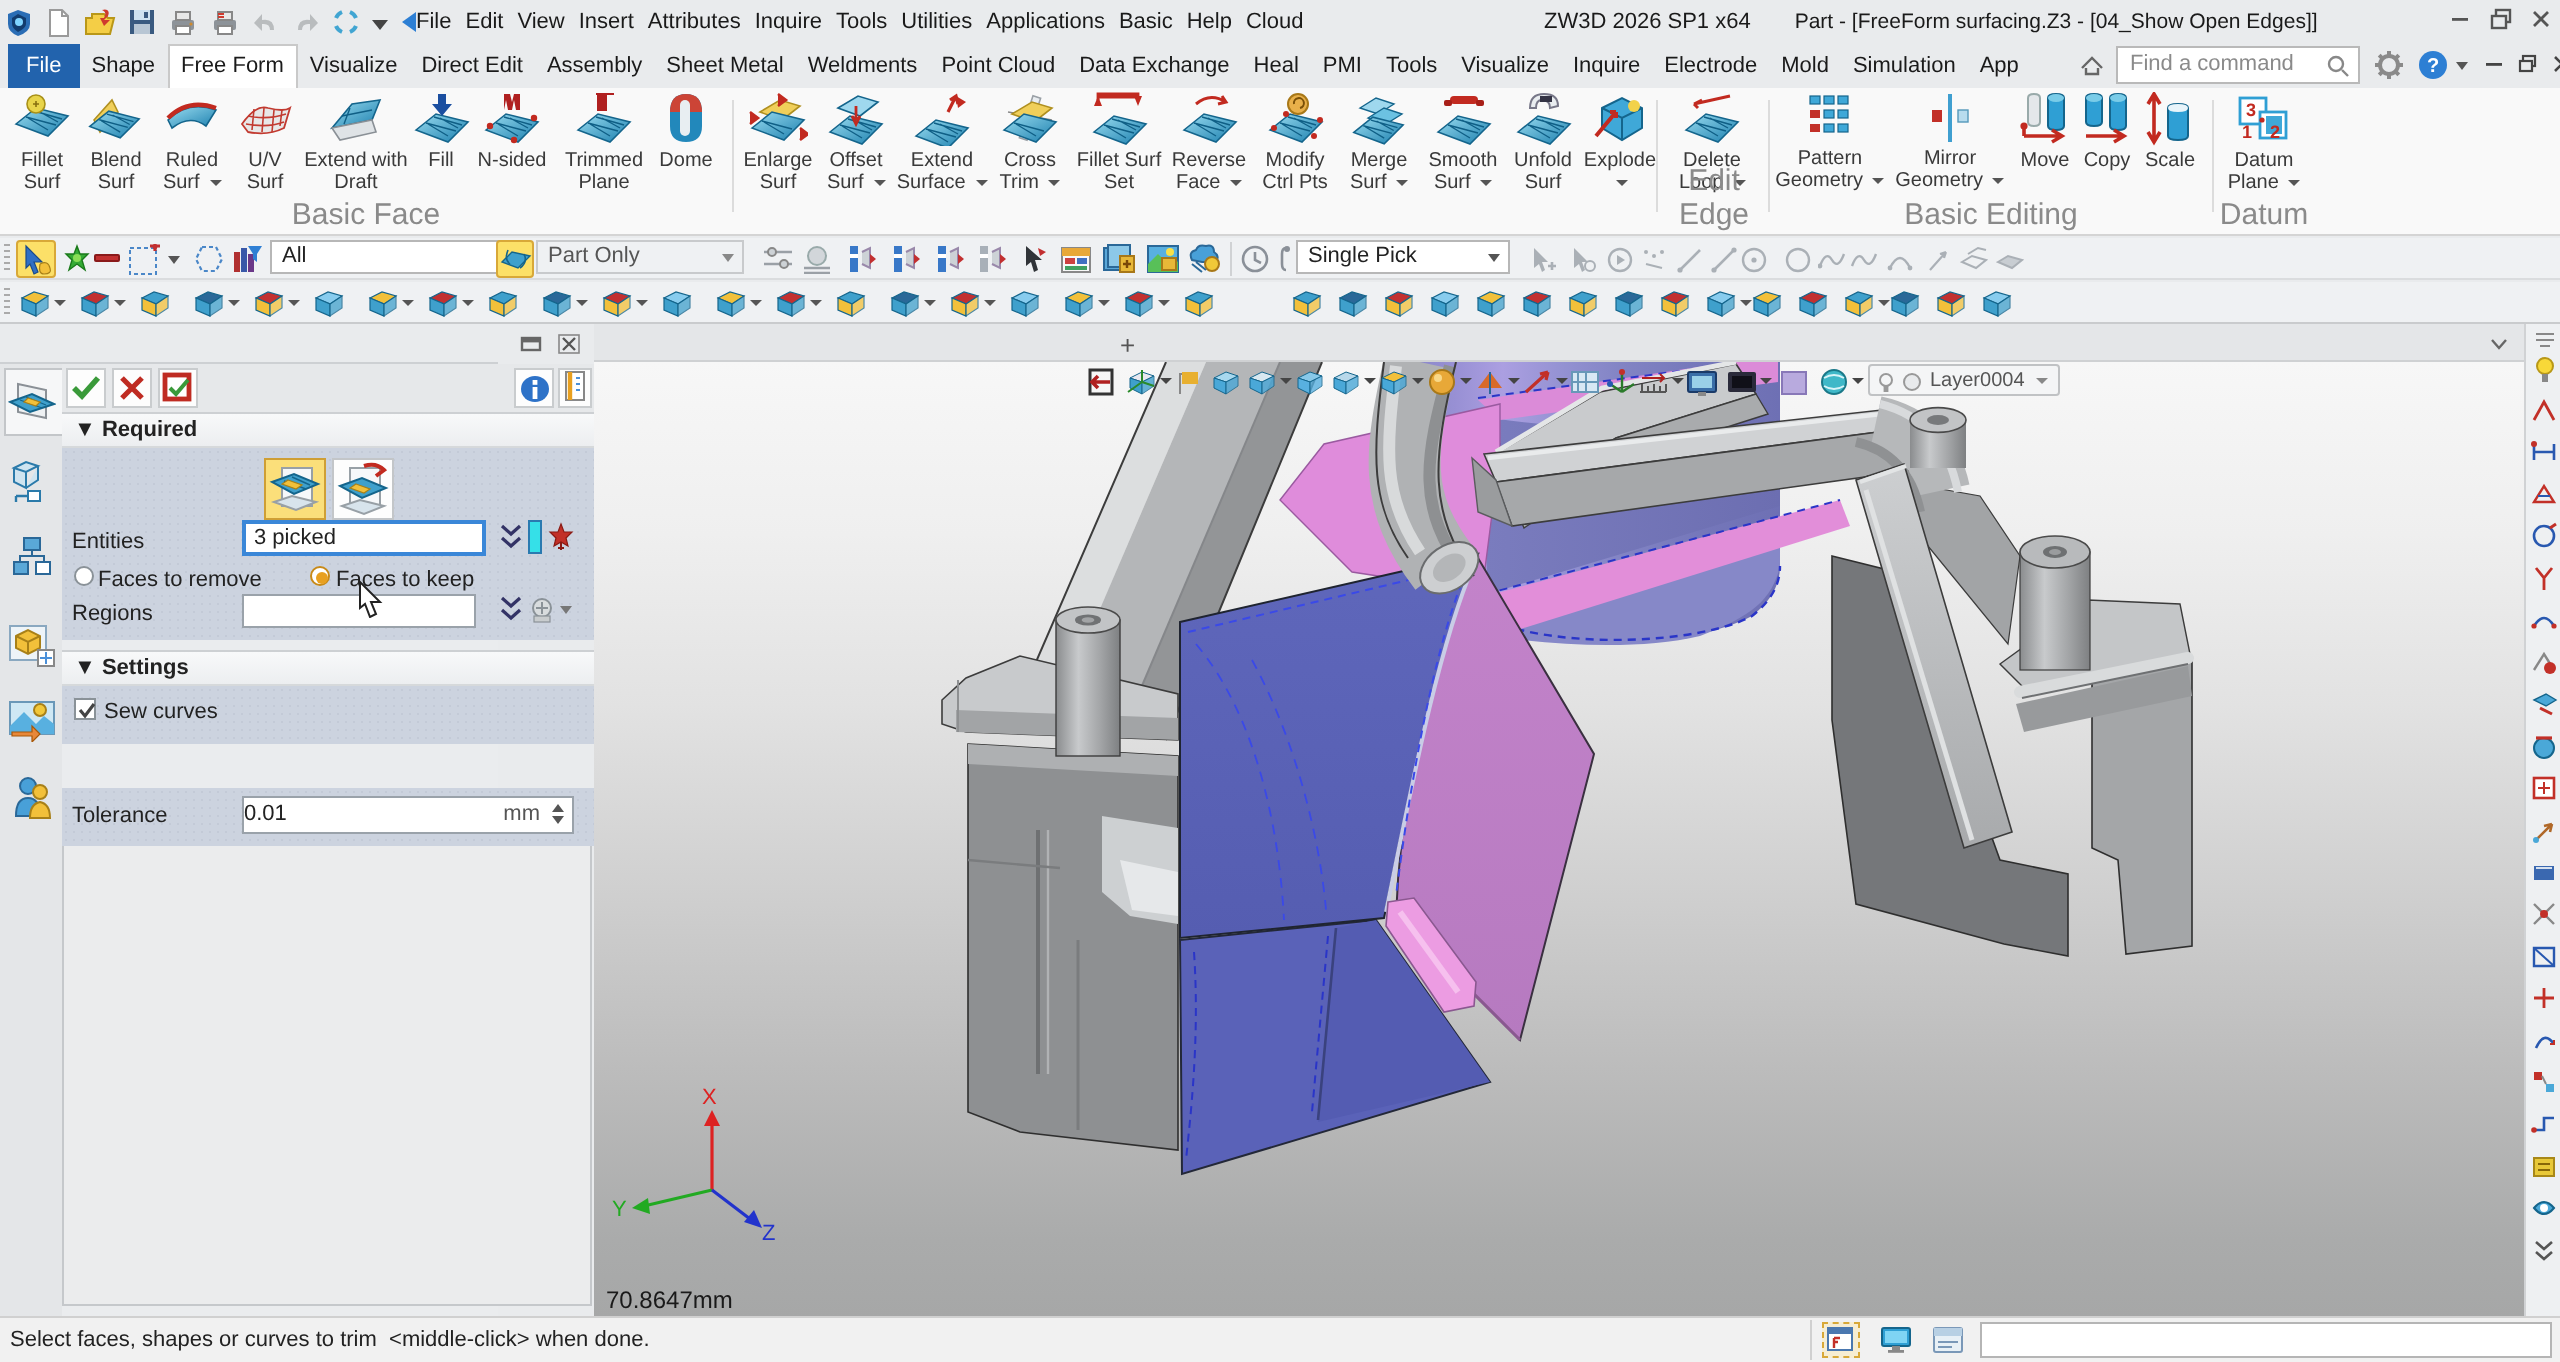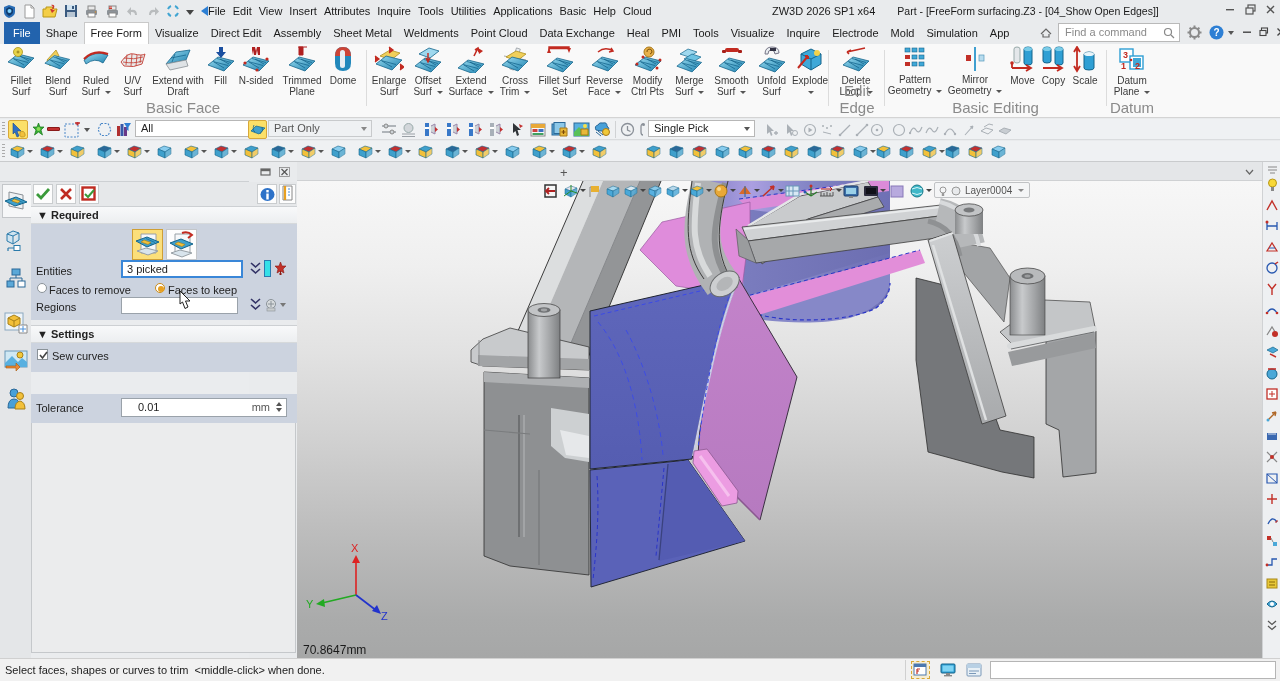--- a/index.html
+++ b/index.html
@@ -989,21 +989,21 @@
         <span class="cb">
             <svg width="9" height="9" viewBox="0 0 9 9">
               <path d="M1 4 L3.5 7 L8 1" fill="none" stroke="#444" stroke-width="1.6"></path>
             </svg>
           </span>
         <span class="lbl" style="left:21px;top:7px">Sew curves</span>
       </div>
 
       <div class="secb" style="top:212px;height:29px">
         <span class="lbl" style="left:5px;top:8px">Tolerance</span>
-        <div style="position:absolute;left:90px;top:4px;width:166px;height:19px;background:#fff;border:1px solid #9aa2aa;font-size:11px;line-height:17px;padding-left:16px;color:#222">0.01<span style="position:absolute;right:16px;color:#555">mm</span>
+        <div style="position:absolute;left:90px;top:4px;width:166px;height:19px;background:#fff;border:1px solid #9aa2aa;font-size:11px;line-height:17px;padding-left:0;color:#222">0.01<span style="position:absolute;right:16px;color:#555">mm</span>
           <span style="position:absolute;right:4px;top:3px;width:0;height:0;border-left:3px solid transparent;border-right:3px solid transparent;border-bottom:4px solid #555"></span>
           <span style="position:absolute;right:4px;top:9px;width:0;height:0;border-left:3px solid transparent;border-right:3px solid transparent;border-top:4px solid #555"></span>
         </div>
       </div>
 
       <div style="position:absolute;left:0;top:241px;width:265px;height:230px;background:#ebeced;border:1px solid #c5c8cb;border-top:none"></div>
     </div>
   </div>
   <div id="viewport">
     <div id="vtabs">

